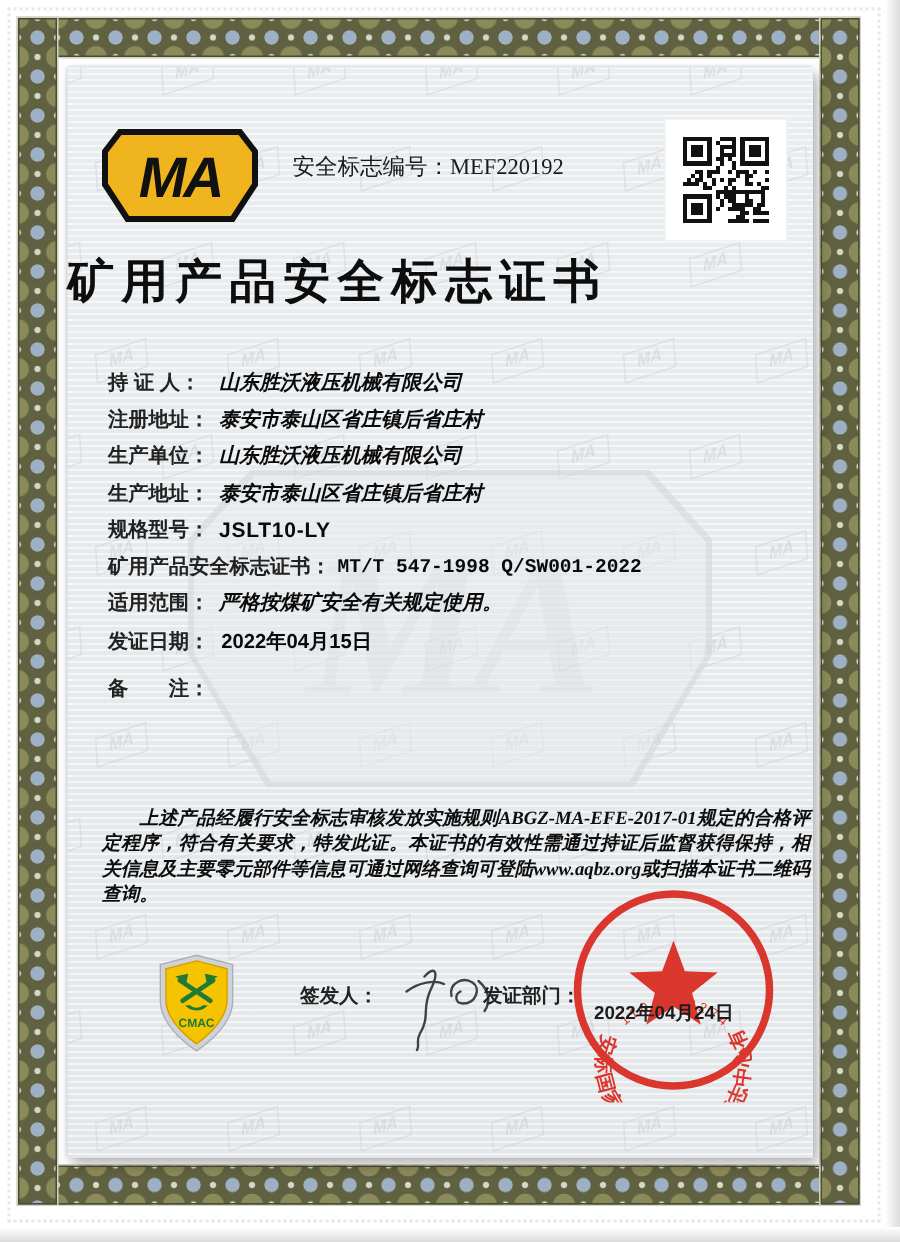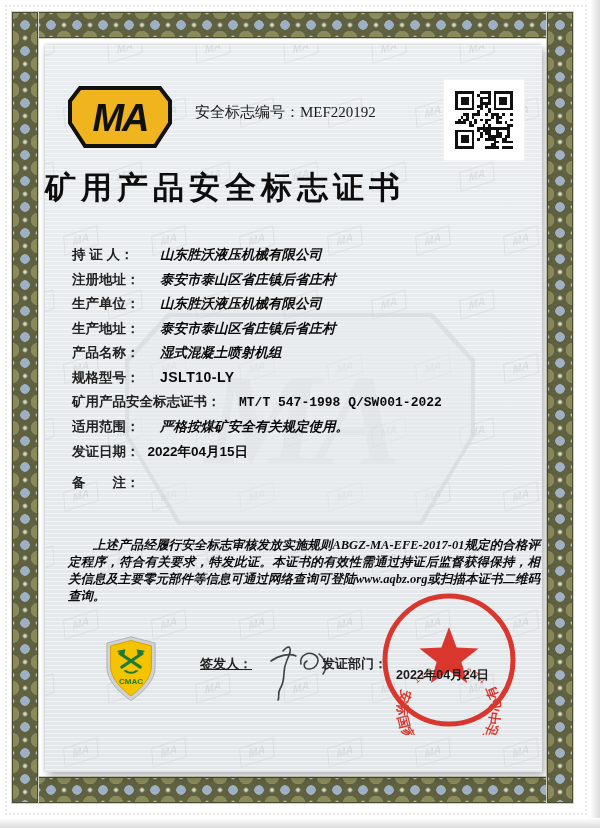--- a/index.html
+++ b/index.html
@@ -44,35 +44,35 @@
   .certno{position:absolute;left:150px;top:57px;width:230px;
      font:15px/20px "Liberation Serif","DejaVu Serif",serif;color:#1a1a1a;white-space:nowrap;}
   .qr{position:absolute;left:399px;top:35px;width:80px;height:80px;background:#fff;box-shadow:0 0 0 1px #f2f2f2;}
   .title{position:absolute;left:0;top:124px;width:100%;text-align:left;
      font:700 31px/1.2 "Liberation Serif","DejaVu Serif",serif;color:#0d0d0d;letter-spacing:5px;}
   
   .rows{position:absolute;left:27px;top:192px;width:466px;}
   .row{display:flex;align-items:flex-end;height:24.5px;}
   .row .lbl{flex:0 0 74px;font:600 13.5px/1 "Liberation Sans",sans-serif;color:#222;white-space:nowrap;}
   .row.wide .lbl{flex:0 0 153px;}
-  .row .val{font:italic 700 13.5px/1 "Liberation Serif",serif;color:#0a0a0a;white-space:nowrap;margin-left:14px;}
+  .row .val{font:italic 700 13.5px/1 "Liberation Serif",serif;color:#0a0a0a;white-space:nowrap;}
   .row .val.sans{font:700 14px/1 "Liberation Sans",sans-serif;font-style:normal;letter-spacing:.5px;}
   .row .val.mono{font:600 13px/1 "Liberation Mono",monospace;font-style:normal;}
   .dates{display:flex;align-items:center;height:24px;margin-top:7px;}
   .dates .lbl{font:600 13.5px/1 "Liberation Sans",sans-serif;color:#222;}
   .dates .val{font:700 13.5px/1 "Liberation Sans",sans-serif;color:#0a0a0a;margin-left:8px;}
   .dates .pair2{margin-left:60px;display:flex;align-items:center;}
   .noterow{display:flex;align-items:center;height:24px;margin-top:7px;}
   .noterow .lbl{font:600 13.5px/1 "Liberation Sans",sans-serif;color:#222;letter-spacing:0;}
   
   .statement{position:absolute;left:23px;top:492px;width:472px;text-indent:2em;text-align:justify;
      font:italic 700 12.5px/17px "Liberation Serif",serif;color:#0d0d0d;}
   
   .cmac{position:absolute;left:58px;top:590px;width:56px;height:68px;}
-  .signer-lbl{position:absolute;left:155px;top:612px;font:600 13px/1 "Liberation Sans",sans-serif;color:#222;text-decoration:underline;}
+  .signer-lbl{position:absolute;left:155px;top:612px;font:600 13px/1 "Liberation Sans",sans-serif;color:#222;}
   .signature{position:absolute;left:218px;top:594px;width:76px;height:64px;}
   .issuer-lbl{position:absolute;left:277px;top:612px;font:600 13px/1 "Liberation Sans",sans-serif;color:#222;text-align:center;}
   .seal{position:absolute;left:329px;top:540px;width:150px;height:150px;opacity:.93;}
   .seal-date{position:absolute;left:351px;top:624px;width:120px;z-index:5;
      font:700 12.5px/1 "Liberation Sans",sans-serif;color:#1c1c1c;white-space:nowrap;}
 </style>
 </head>
 <body>
 
 <div class="page">
@@ -322,24 +322,20 @@
           </div>
         <div class="row">
             <span class="lbl">生产单位：</span>
             <span class="val">山东胜沃液压机械有限公司</span>
           </div>
         <div class="row">
             <span class="lbl">生产地址：</span>
             <span class="val">泰安市泰山区省庄镇后省庄村</span>
           </div>
         <div class="row">
-            <span class="lbl">产品名称：</span>
-            <span class="val">湿式混凝土喷射机组</span>
-          </div>
-        <div class="row">
             <span class="lbl">规格型号：</span>
             <span class="val sans">JSLT10-LY</span>
           </div>
         <div class="row wide">
             <span class="lbl">矿用产品安全标志证书：</span>
             <span class="val mono">MT/T 547-1998 Q/SW001-2022</span>
           </div>
         <div class="row">
             <span class="lbl">适用范围：</span>
             <span class="val">严格按煤矿安全有关规定使用。</span>

